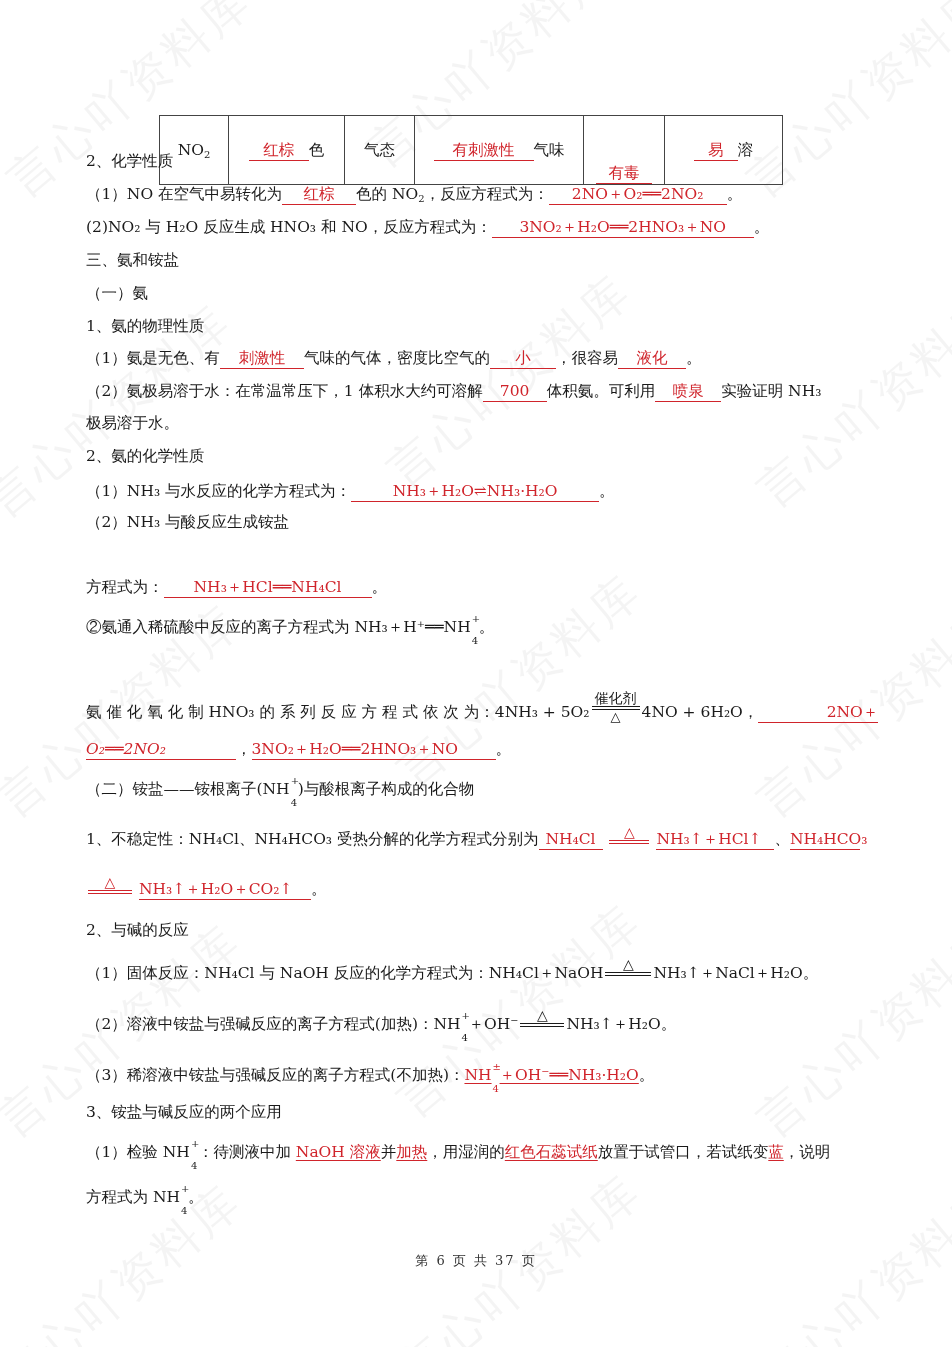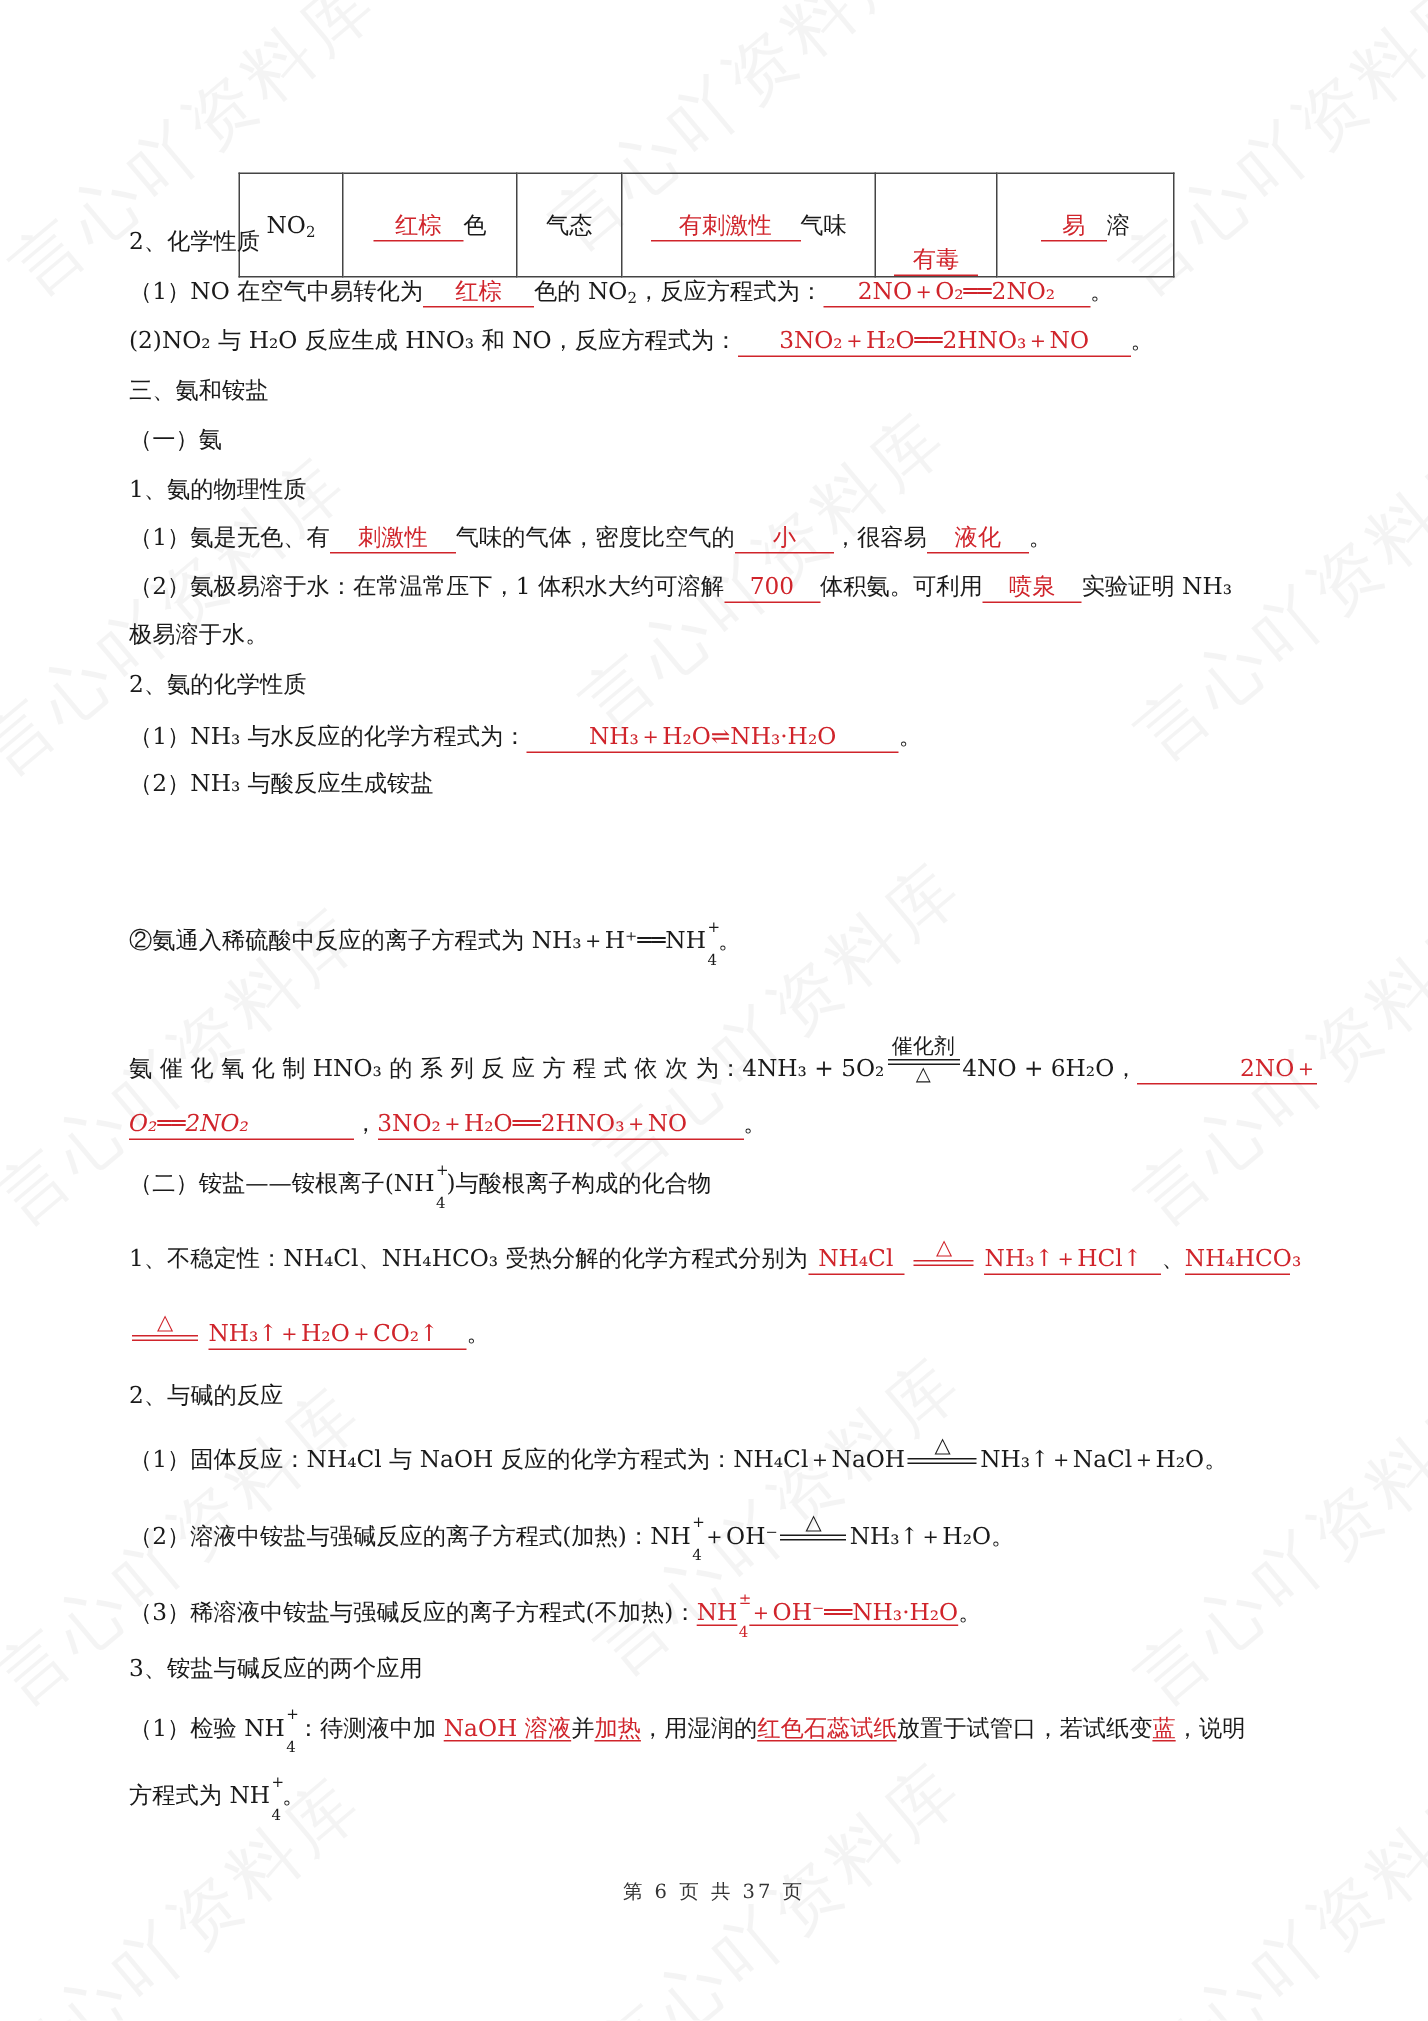--- a/index.html
+++ b/index.html
@@ -98,20 +98,23 @@
   <div class="line" style="top:412px;">极易溶于水。</div>
 
   <div class="line" style="top:445px;">2、氨的化学性质</div>
 
   <div class="line" style="top:480px;">
     <span>（1）NH₃ 与水反应的化学方程式为：</span><span class="blank" style="width:248px;">NH₃＋H₂O⇌NH₃·H₂O</span><span>。</span>
   </div>
 
   <div class="line" style="top:511px;">（2）NH₃ 与酸反应生成铵盐</div>
 
+  <div class="line" style="top:576px;">
+    <span>方程式为：</span><span class="blank" style="width:208px;">NH₃＋HCl══NH₄Cl</span><span>。</span>
+  </div>
 
   <div class="line" style="top:616px;">
     <span>②氨通入稀硫酸中反应的离子方程式为 NH₃＋H⁺══NH</span><span class="ion"><span class="p">+</span><span class="n">4</span></span><span>。</span>
   </div>
 
 
   <div class="line" style="top:696px;">
     <span>氨 催 化 氧 化 制 HNO₃ 的 系 列 反 应 方 程 式 依 次 为：</span><span>4NH₃ + 5O₂</span><span class="cond" style="width:52px;top:-6px;"><span class="top">催化剂</span><span class="eq"></span><span class="bot">△</span></span><span>4NO + 6H₂O，</span><span class="blank" style="width:120px;text-align:right;">2NO＋</span>
   </div>
   <div class="line" style="top:738px;">

